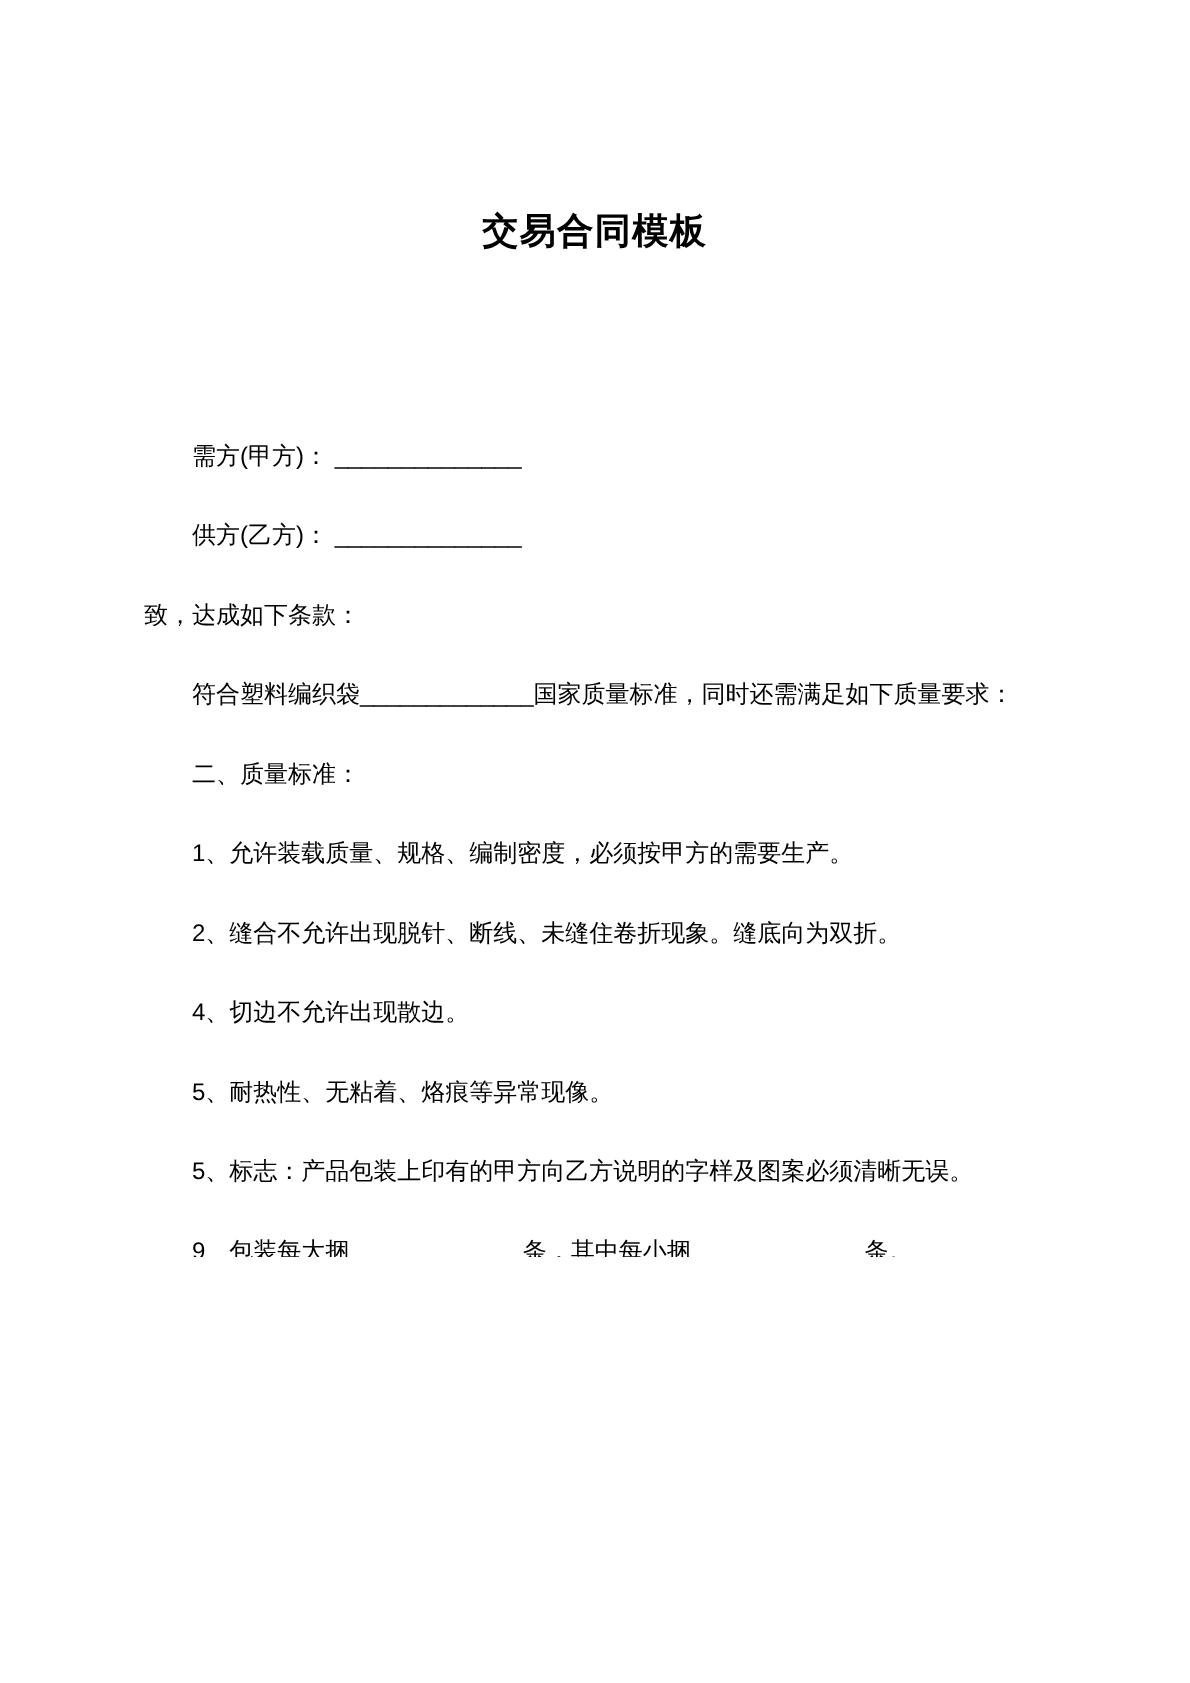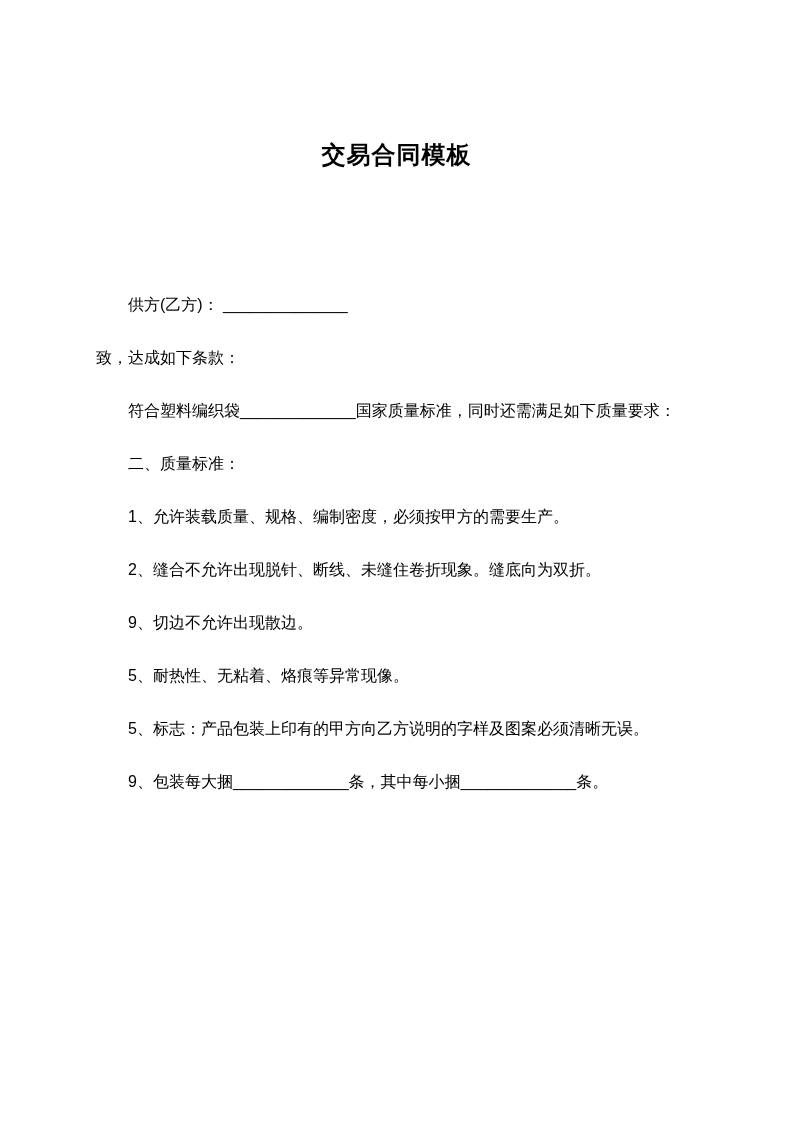--- a/index.html
+++ b/index.html
@@ -42,20 +42,23 @@
     color: #000000;
   }
 </style>
 </head>
 <body>
 
 <div class="page">
 
   <h1 class="doc-title">交易合同模板</h1>
 
+  <div class="para">
+    <p class="line indent">需方(甲方)： ______________</p>
+  </div>
 
   <div class="para">
     <p class="line indent">供方(乙方)： ______________</p>
   </div>
 
   <div class="para">
     <p class="line">致，达成如下条款：</p>
   </div>
 
 
@@ -70,21 +73,21 @@
 
   <div class="para">
     <p class="line indent">1、允许装载质量、规格、编制密度，必须按甲方的需要生产。</p>
   </div>
 
   <div class="para">
     <p class="line indent">2、缝合不允许出现脱针、断线、未缝住卷折现象。缝底向为双折。</p>
   </div>
 
   <div class="para">
-    <p class="line indent">9、切边不允许出现散边。</p>
+    <p class="line indent">4、切边不允许出现散边。</p>
   </div>
 
   <div class="para">
     <p class="line indent">5、耐热性、无粘着、烙痕等异常现像。</p>
   </div>
 
   <div class="para">
     <p class="line indent">5、标志：产品包装上印有的甲方向乙方说明的字样及图案必须清晰无误。</p>
   </div>
 

